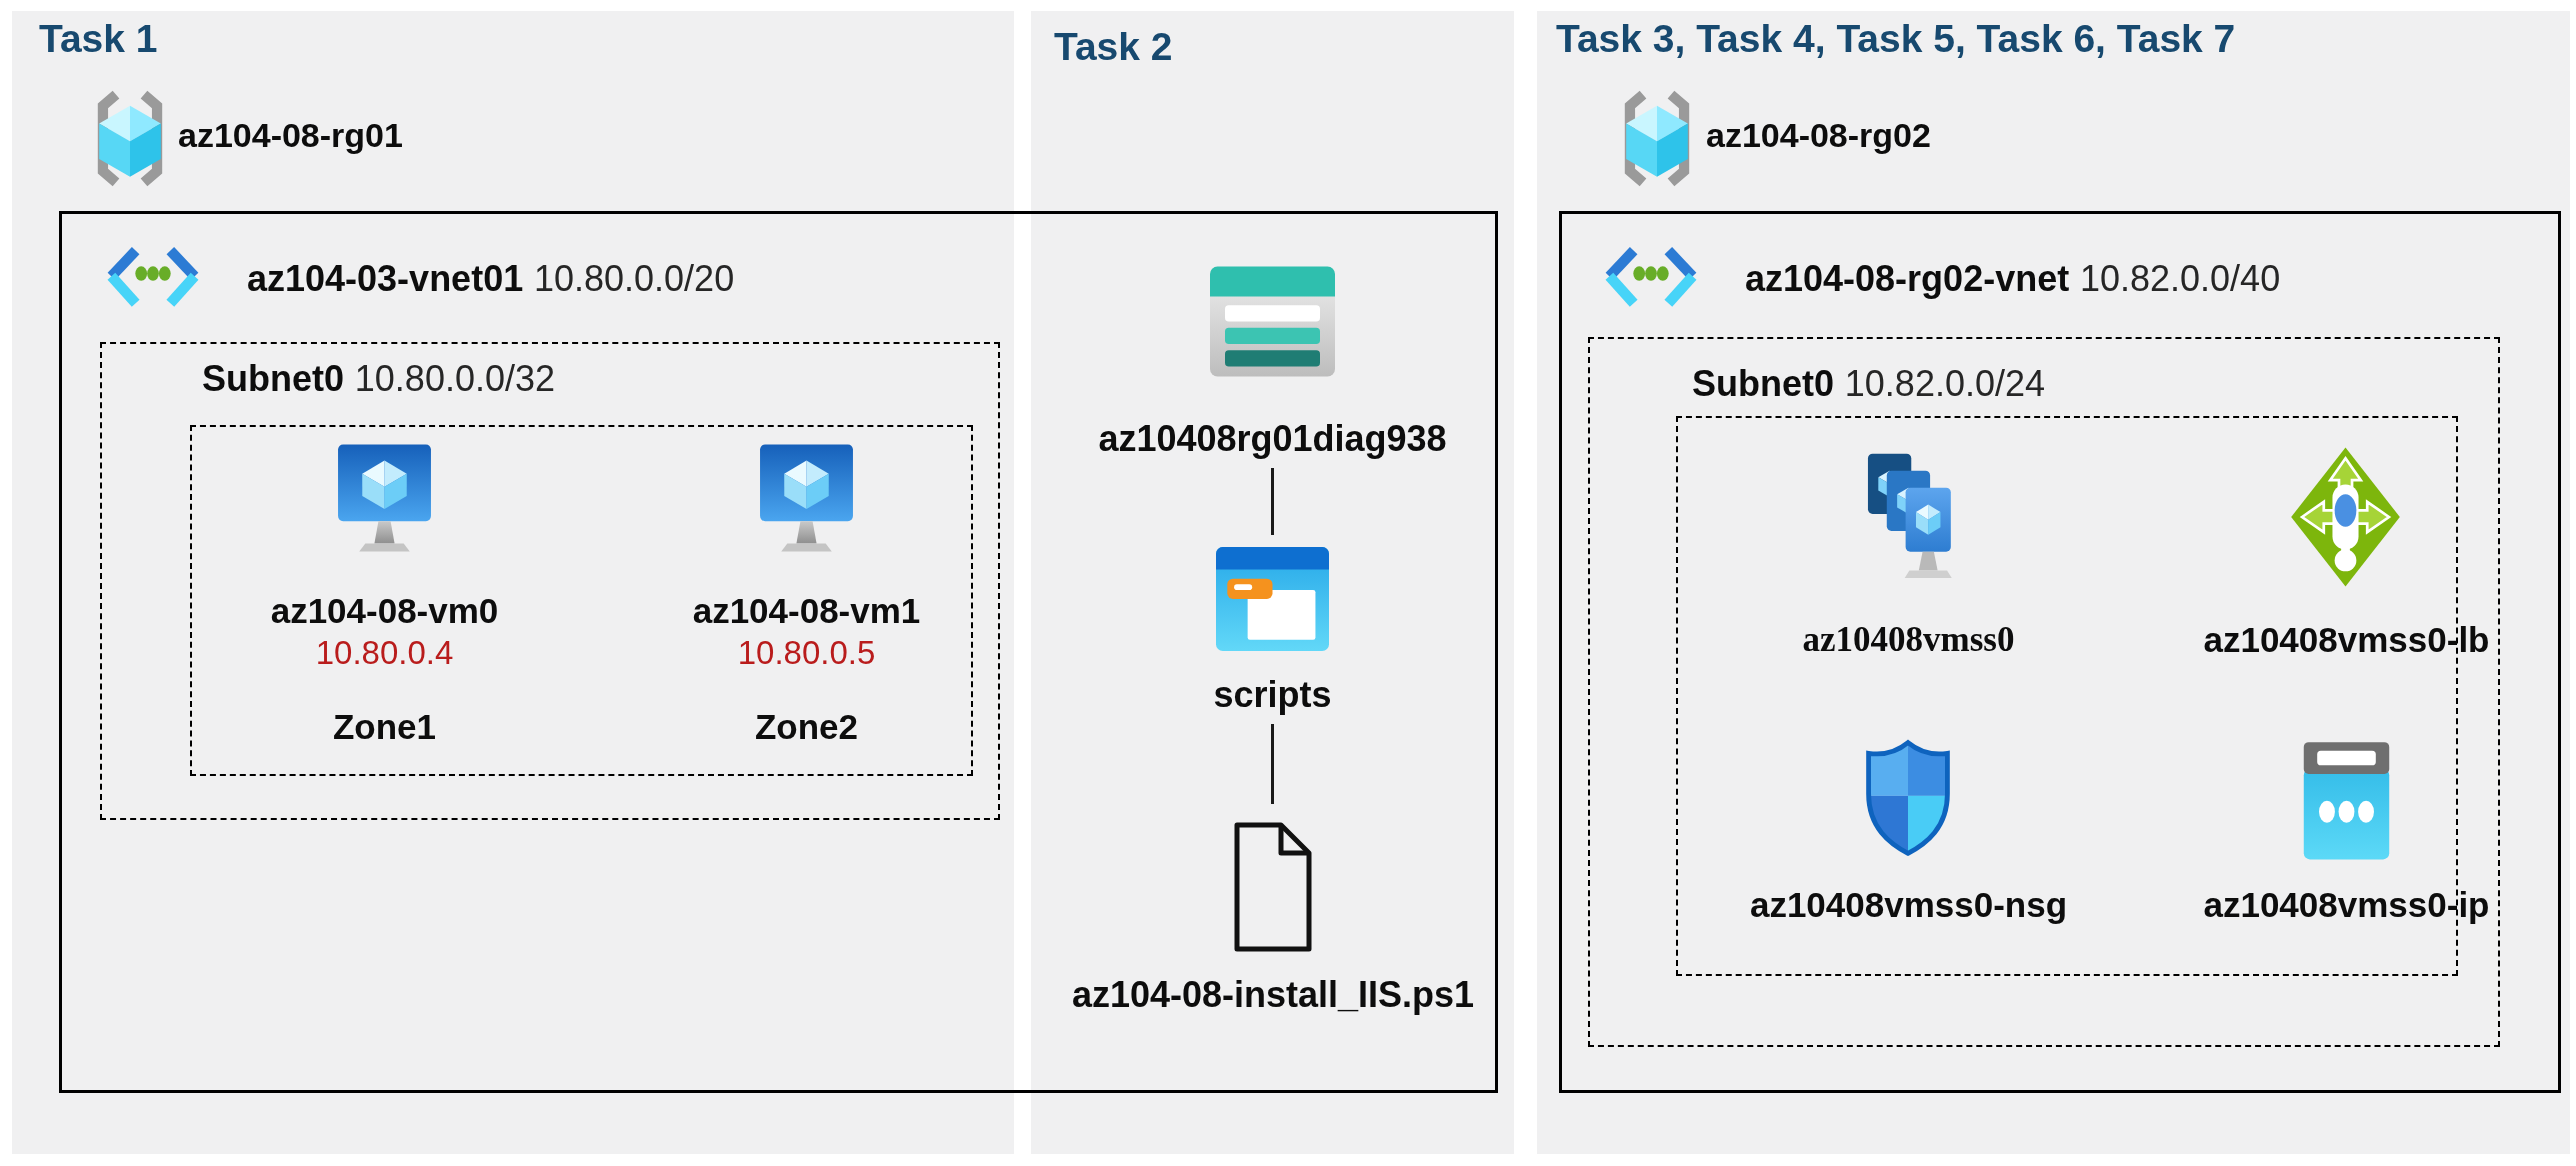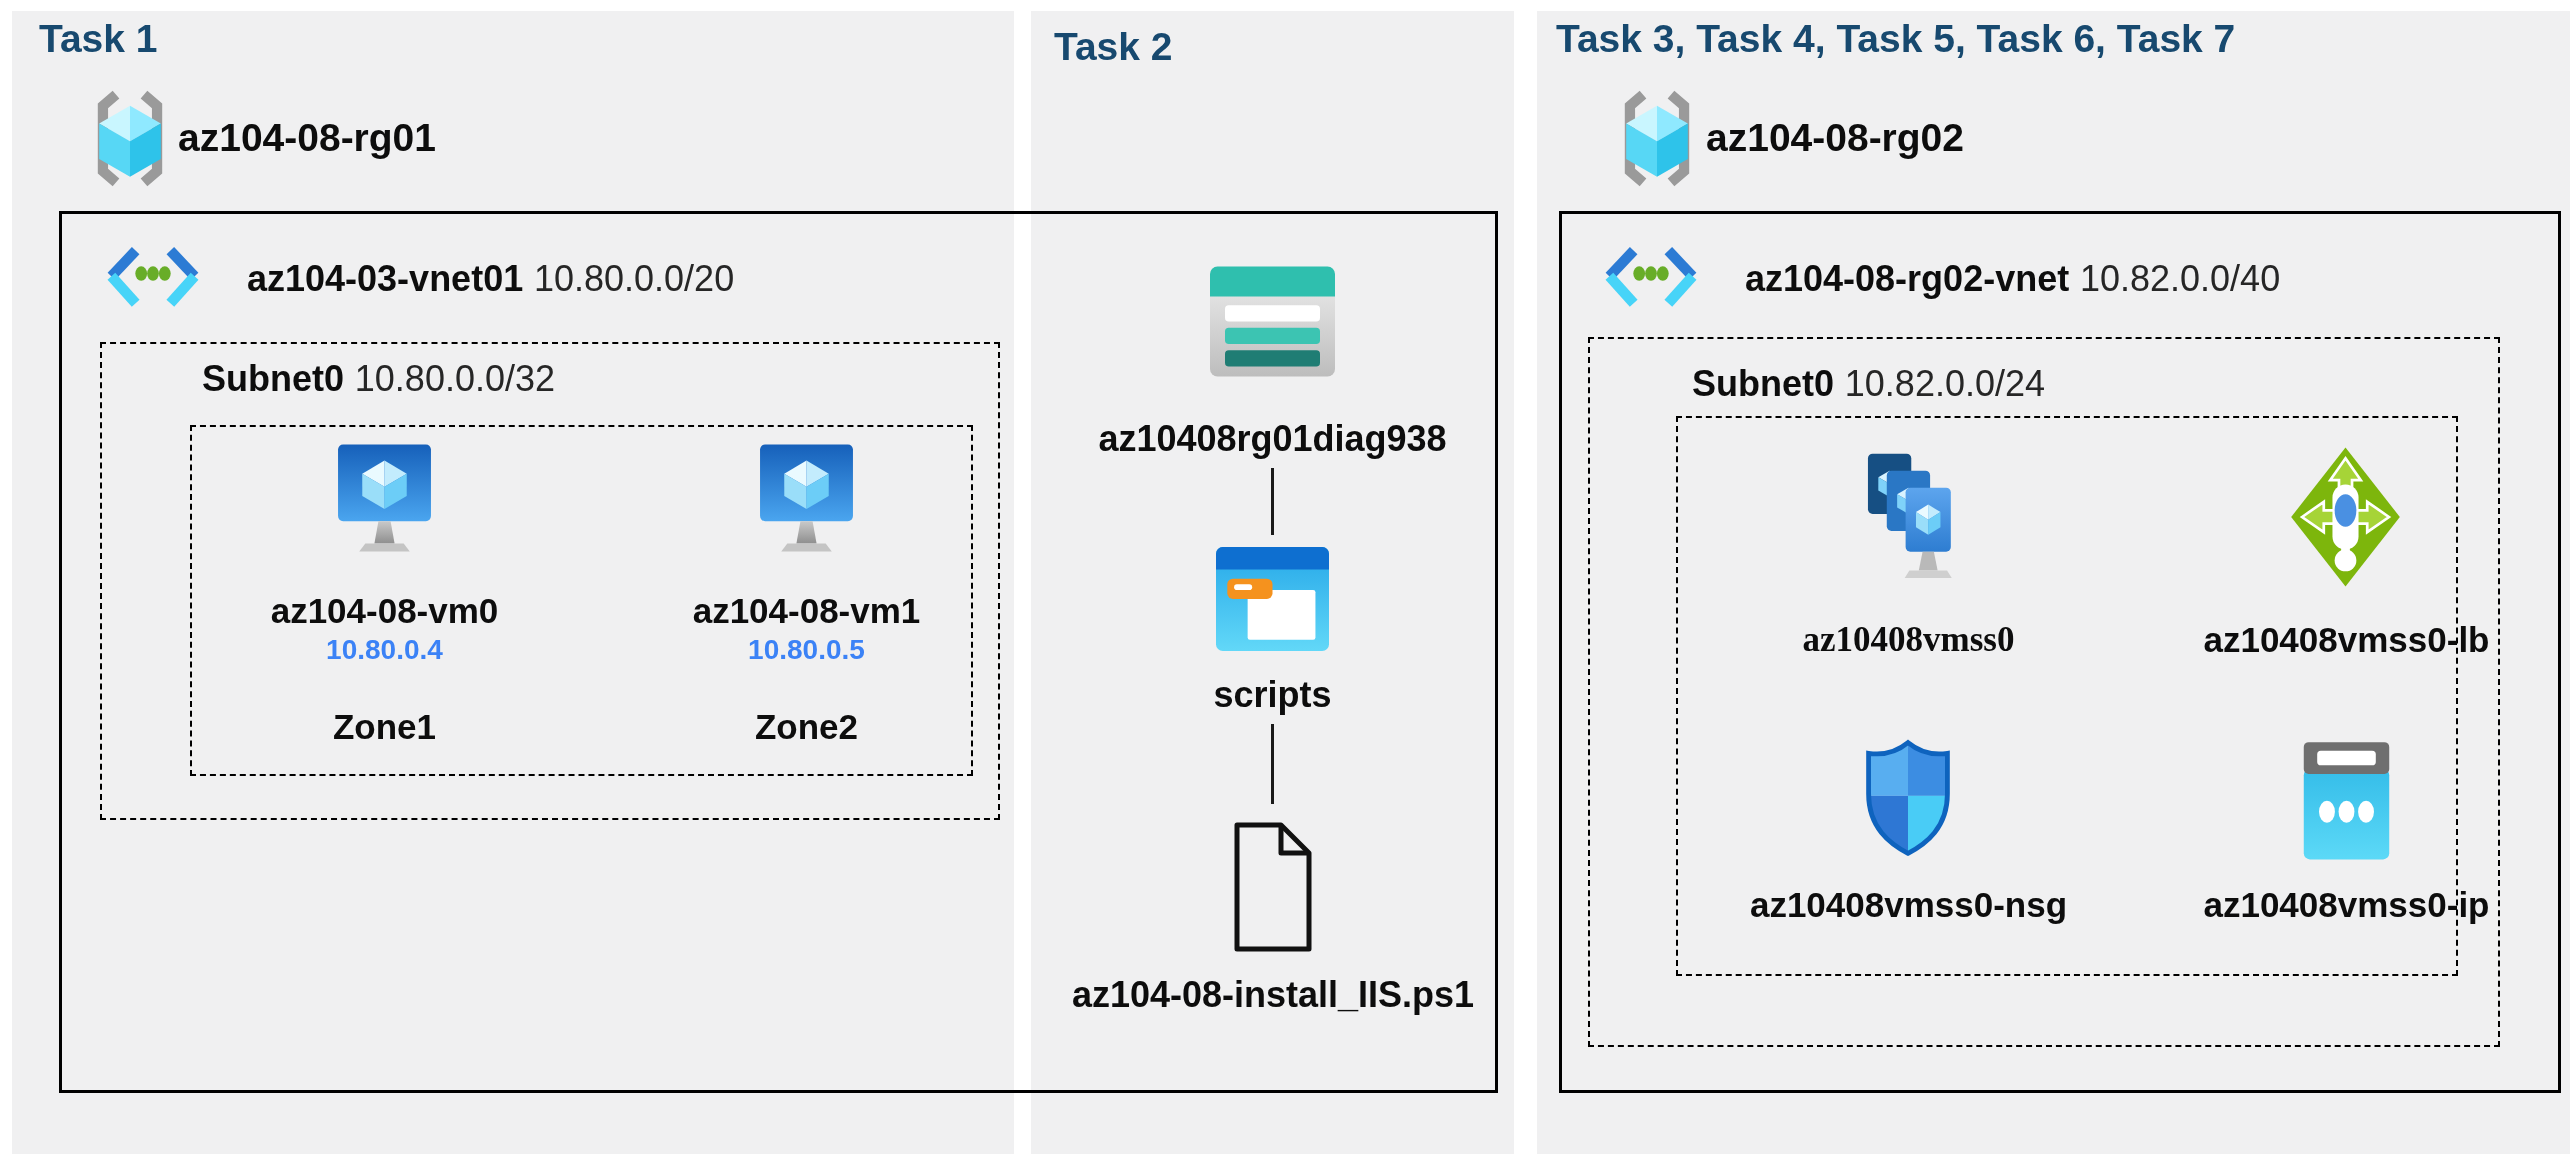--- a/index.html
+++ b/index.html
@@ -13,21 +13,21 @@
   #panel2{left:1031px;width:483px;}
   #panel3{left:1537px;width:1033px;}
   .task-header{
     position:absolute;font-size:39px;font-weight:bold;color:#17496f;
     white-space:nowrap;line-height:1.1;
   }
   #hdr1{left:39px;top:17.5px;}
   #hdr2{left:1054px;top:26px;}
   #hdr3{left:1556px;top:17.5px;}
   .rg-label{
-    position:absolute;font-size:39px;font-weight:bold;color:#0d0d0d;white-space:nowrap;
+    position:absolute;font-size:34px;font-weight:bold;color:#0d0d0d;white-space:nowrap;
   }
   #rg1-label{left:178px;top:116px;}
   #rg2-label{left:1706px;top:116px;}
   .solid-box{position:absolute;border:3.4px solid #000;background:transparent;}
   #box1{left:59px;top:211px;width:1433px;height:876px;}
   #box3{left:1559px;top:211px;width:996px;height:876px;}
   .dashed-box{position:absolute;border:2.7px dashed #000;background:transparent;}
   #subnet1{left:100px;top:342px;width:896px;height:474px;}
   #inner1{left:190px;top:425px;width:779px;height:347px;}
   #subnet3{left:1588px;top:337px;width:908px;height:706px;}
@@ -37,21 +37,21 @@
   .mix-label .r{font-weight:normal;color:#262626;margin-left:10.8px;}
   #vnet1-label{left:247px;top:258px;}
   #vnet3-label{left:1745px;top:258px;}
   #subnet1-label{left:202px;top:358px;}
   #subnet3-label{left:1692px;top:356px;margin-top:7px;}
   .node-label{
     position:absolute;font-size:35px;font-weight:bold;color:#0d0d0d;
     text-align:center;line-height:1.15;white-space:nowrap;
   }
   .sub-label{
-    position:absolute;font-size:28px;font-weight:bold;color:#3b82f6;
+    position:absolute;font-size:33px;font-weight:normal;color:#b91c1c;
     text-align:center;line-height:1.15;white-space:nowrap;
   }
   .t2-label{font-size:36px;}
   .connector{position:absolute;width:2.7px;background:#1a1a1a;}
   svg{display:block;}
 </style>
 </head>
 <body>
 
 <div class="panel" id="panel1"></div>

